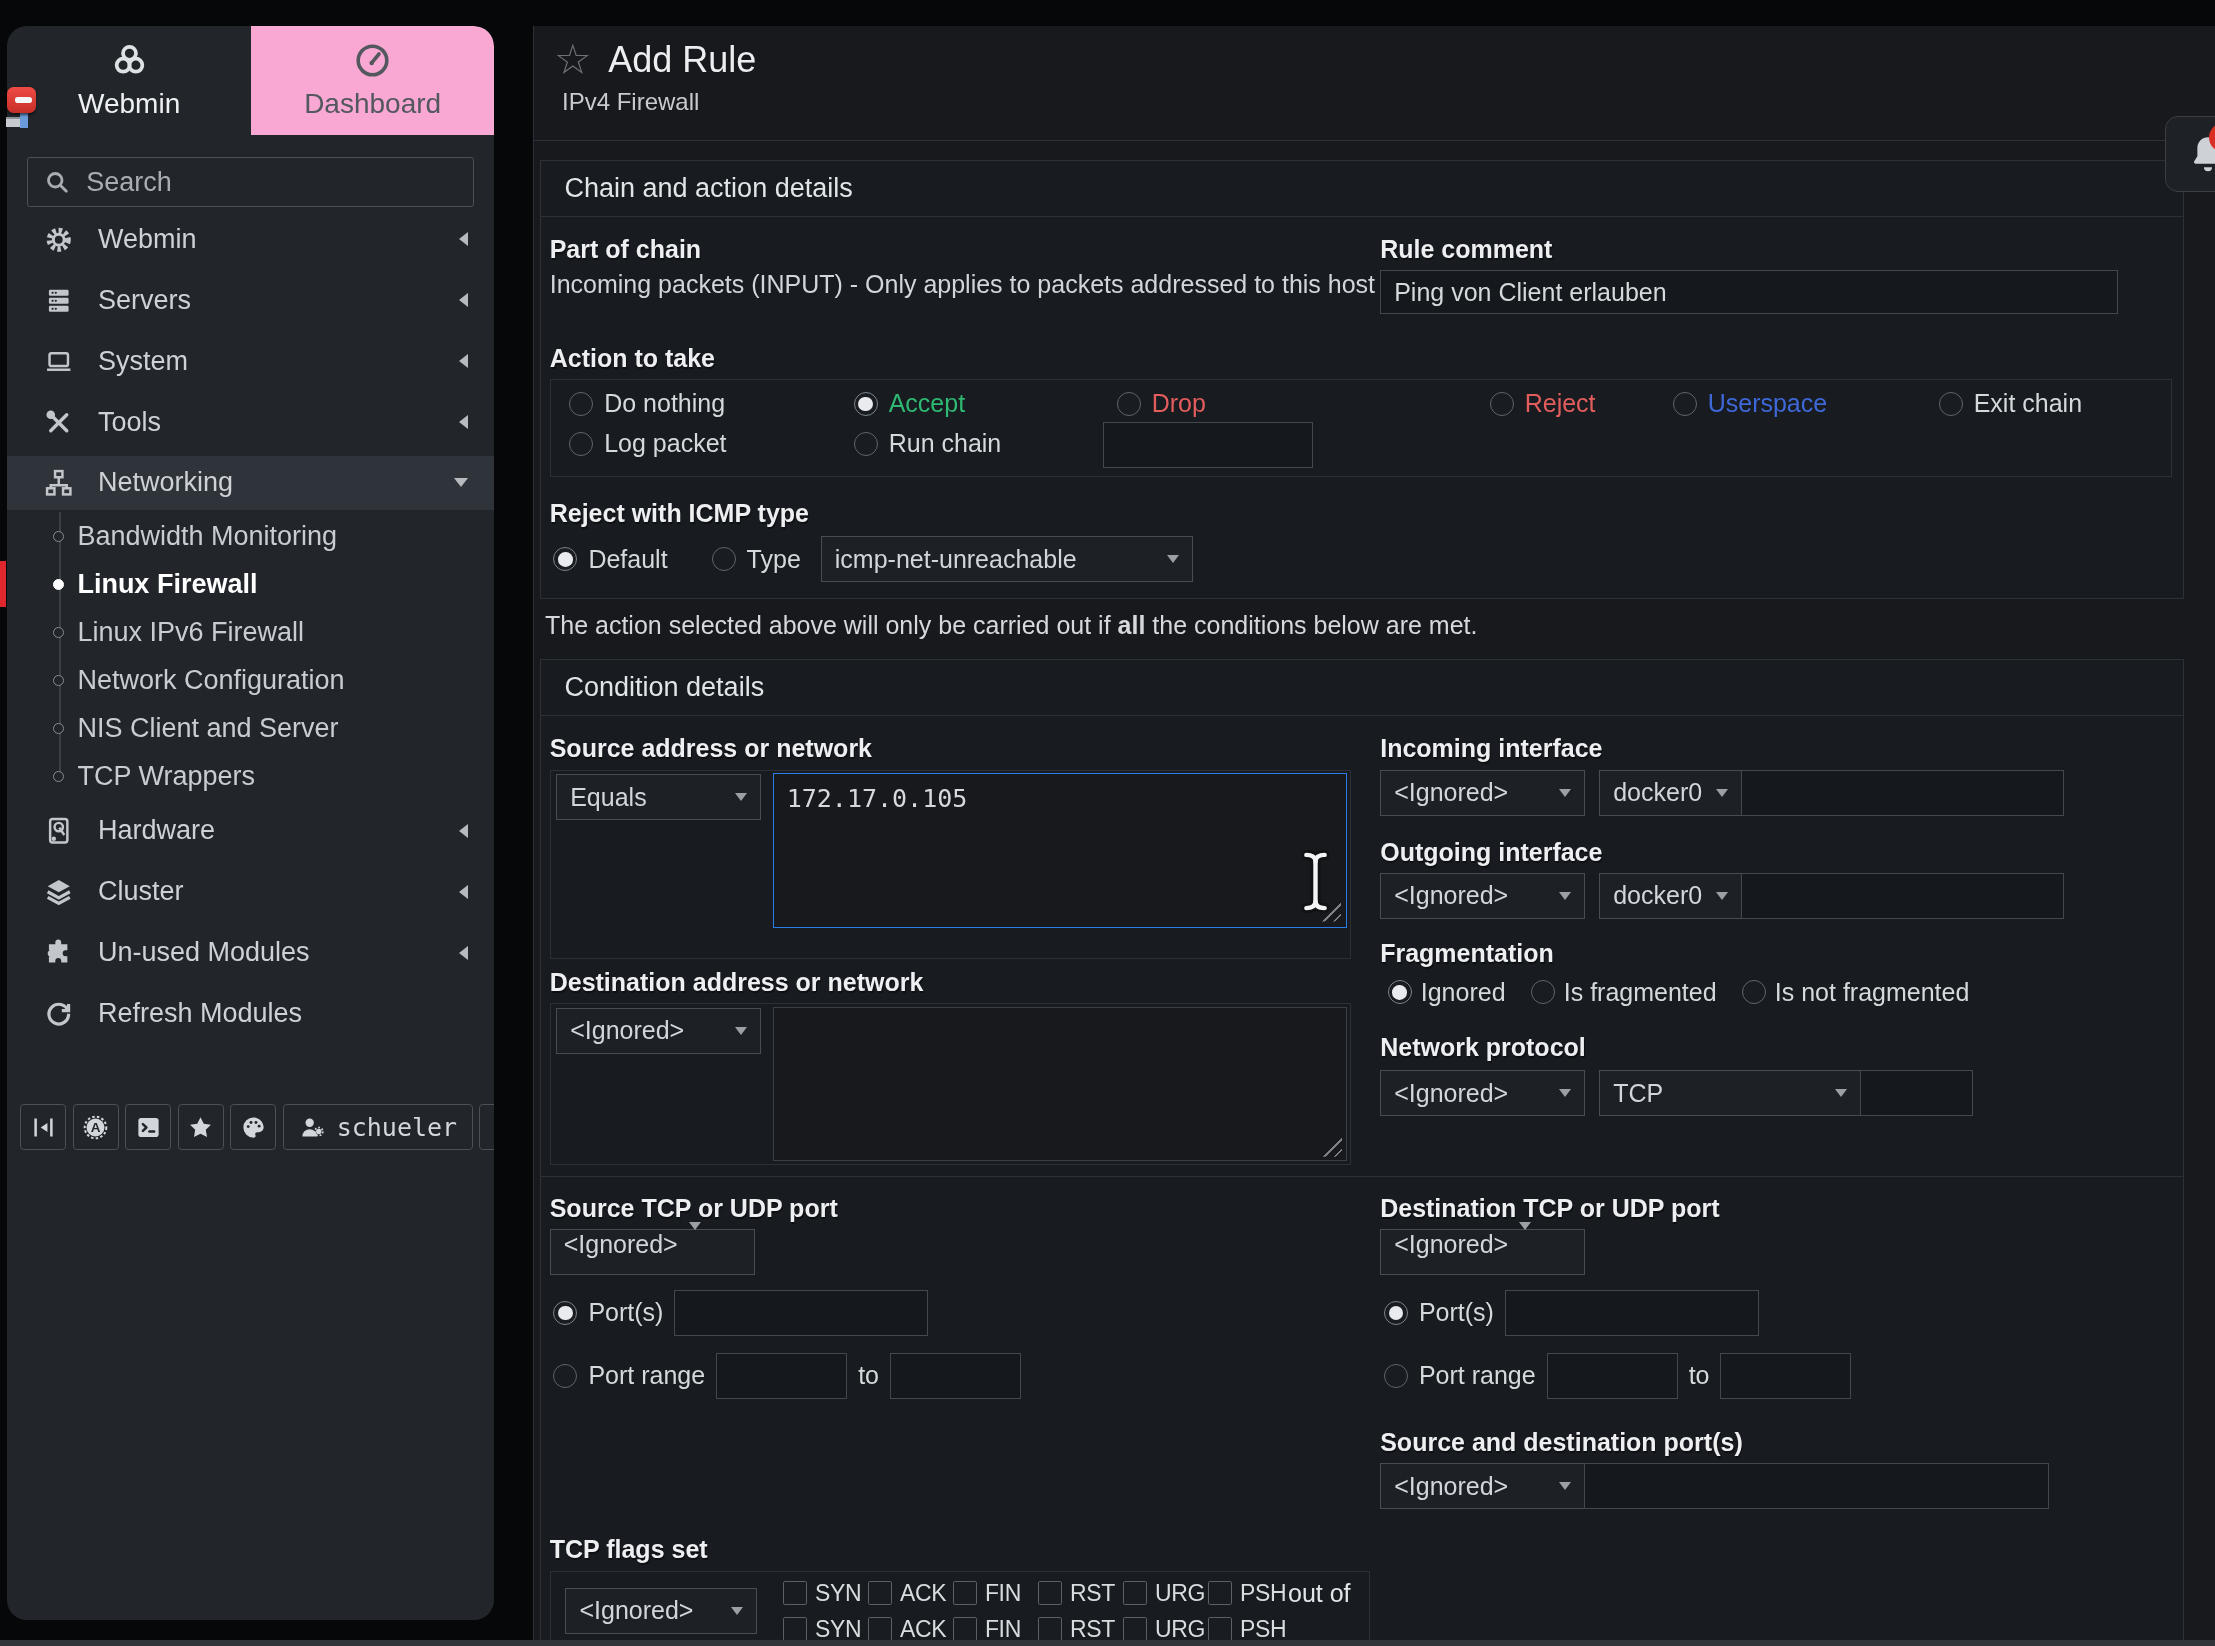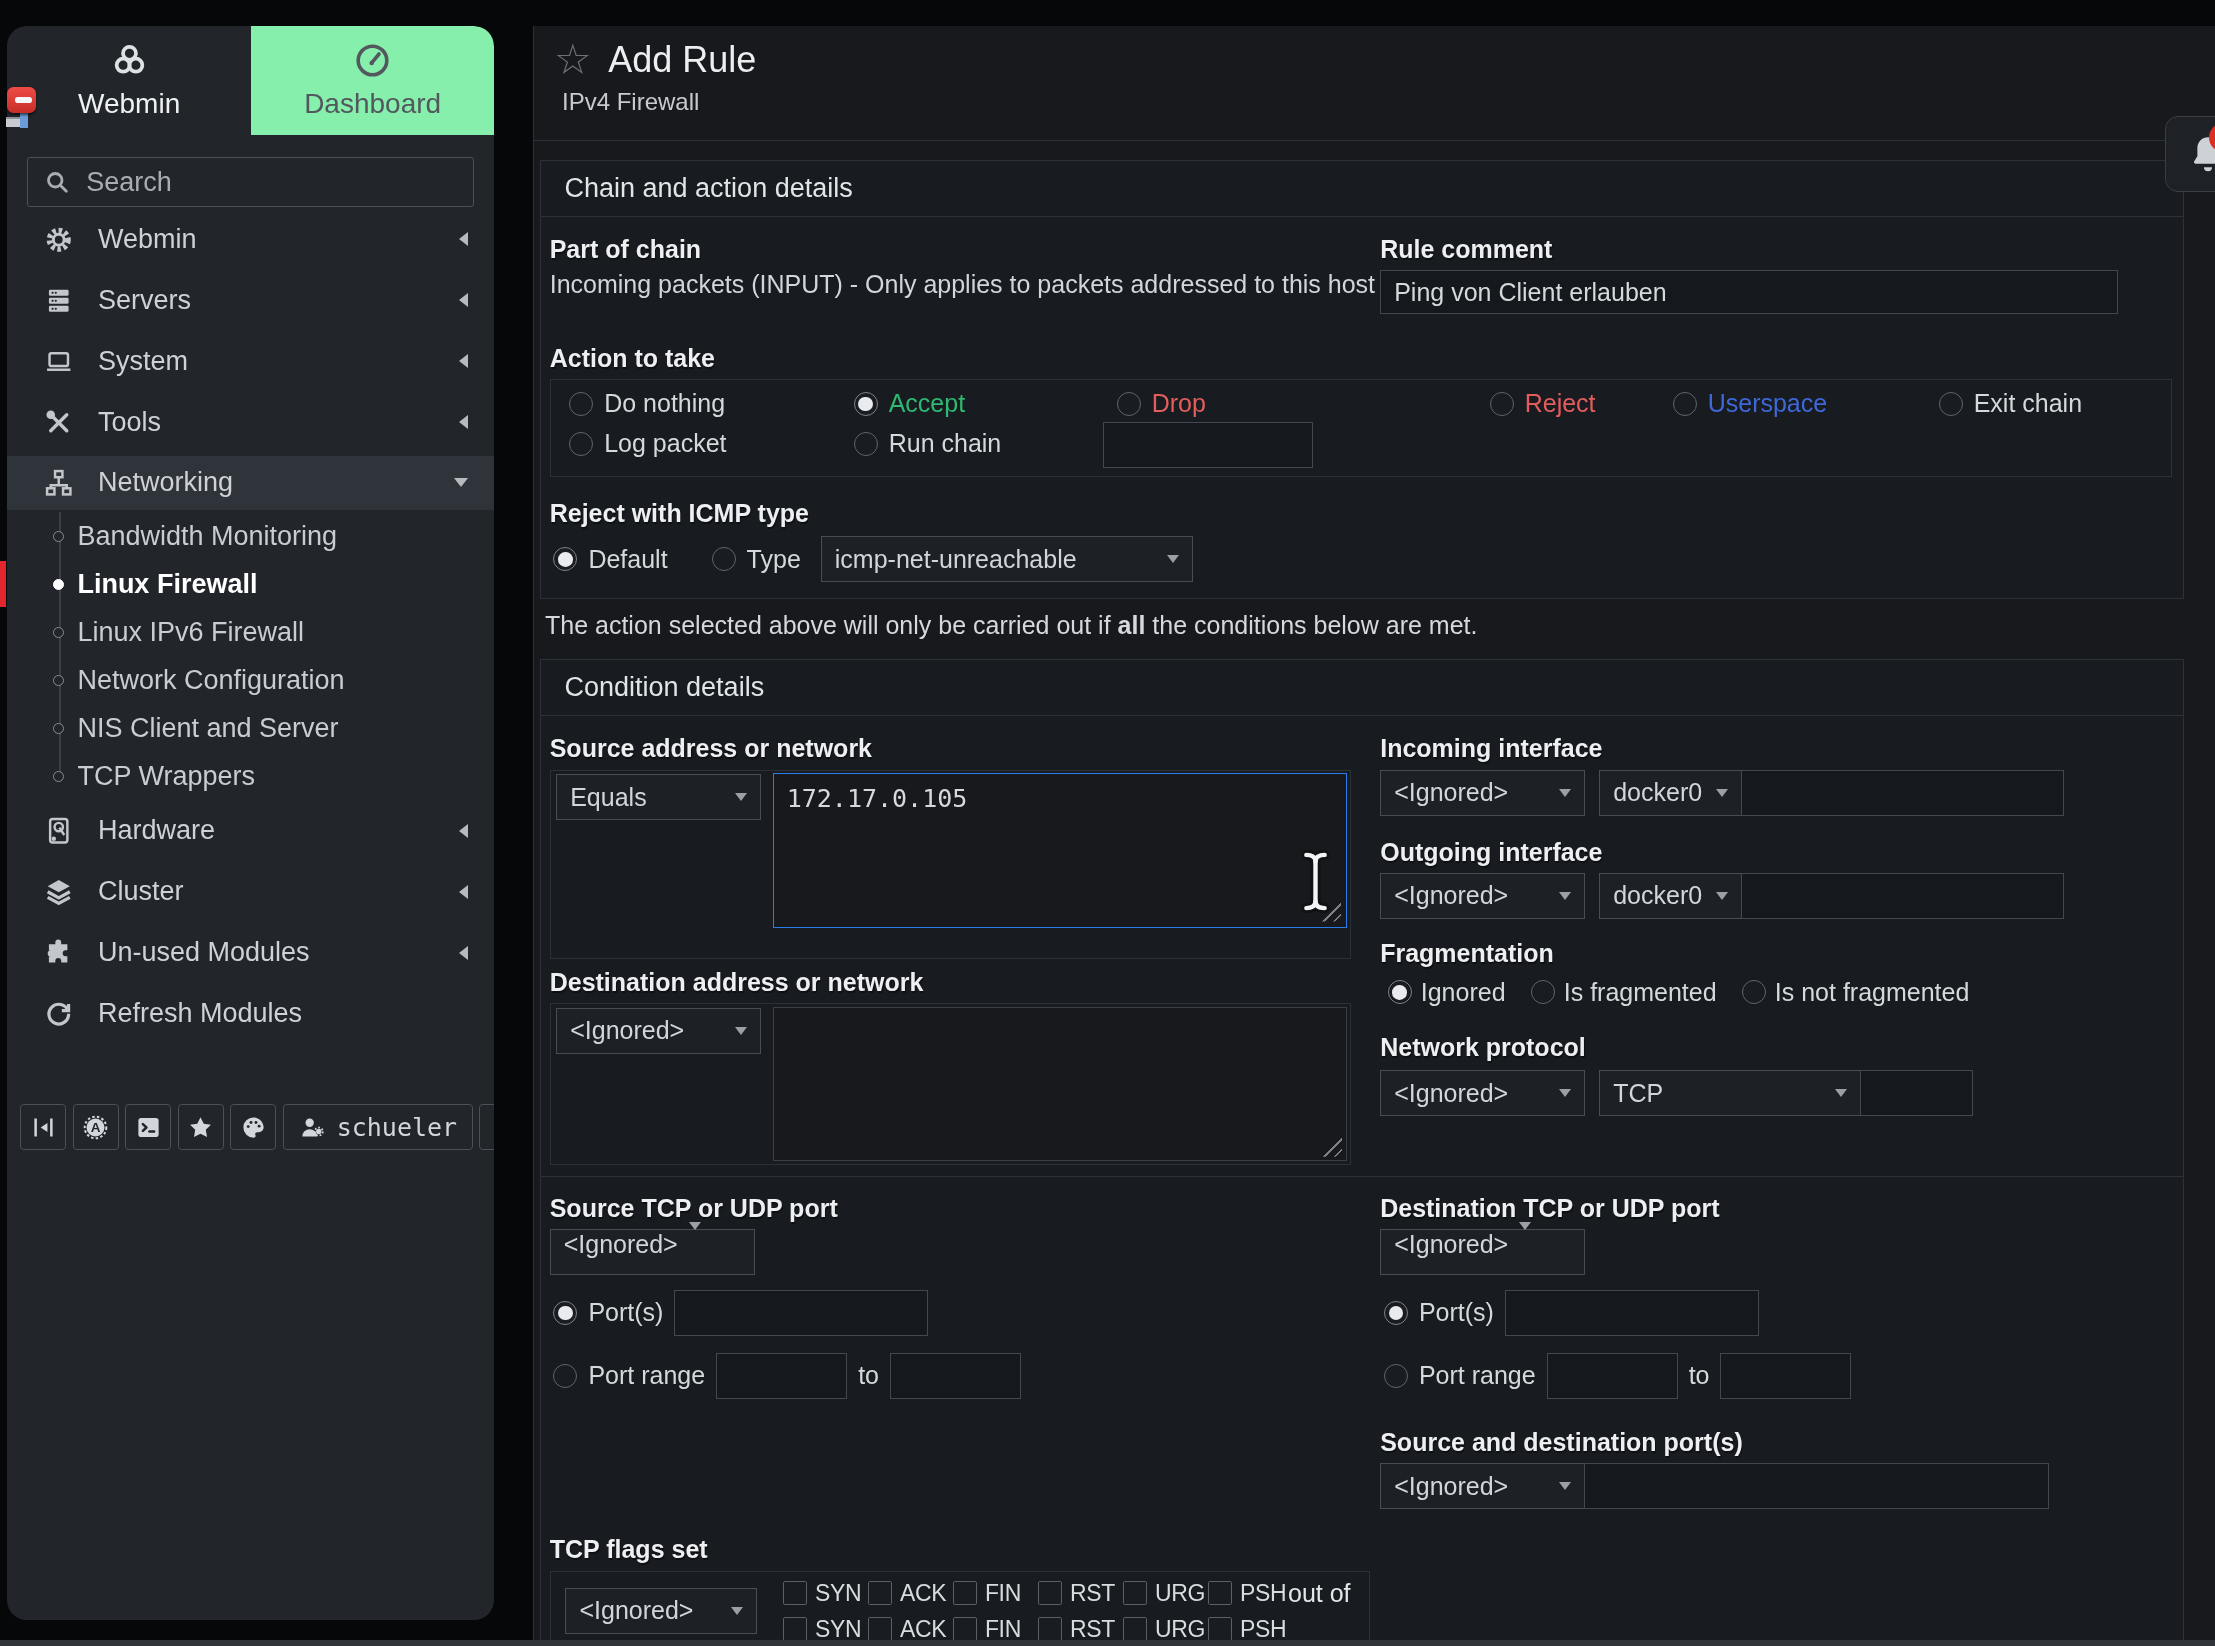--- a/index.html
+++ b/index.html
@@ -7,21 +7,21 @@
         font-family:"Liberation Sans",sans-serif;color:#d6d9dc;}
   svg{display:block}
 
   
   .sidebar{position:absolute;left:7.4px;top:26px;width:487px;height:1594px;background:#22262b;
            border-radius:20px;overflow:hidden;}
   .tabs{display:flex;height:109px;}
   .tab{flex:1;display:flex;flex-direction:column;align-items:center;justify-content:center;gap:8.3px;
        font-size:28px;color:#eef0f2;cursor:pointer;}
   .tab .t-ic{width:39px;height:39px;color:#dfe2e5;}
-  .tab.inactive{background:#86efac;color:#53585e;border-radius:0 20px 0 0;}
+  .tab.inactive{background:#f9a8d4;color:#53585e;border-radius:0 20px 0 0;}
   .tab.inactive .t-ic{color:#53585e;}
 
   .search{margin:22px 20px 0;height:50px;border:1.8px solid #4b5157;border-radius:2.8px;
           display:flex;align-items:center;padding:0 14.8px;gap:13px;color:#a9adb2;box-sizing:border-box;}
   .search .s-ic{width:28px;height:28px;flex:none;}
   .search input{background:transparent;border:none;outline:none;color:#c9cdd1;font-size:27px;width:100%;
                 font-family:inherit;}
   .search input::placeholder{color:#a9adb2;}
 
   .nav{margin-top:1.8px;}

